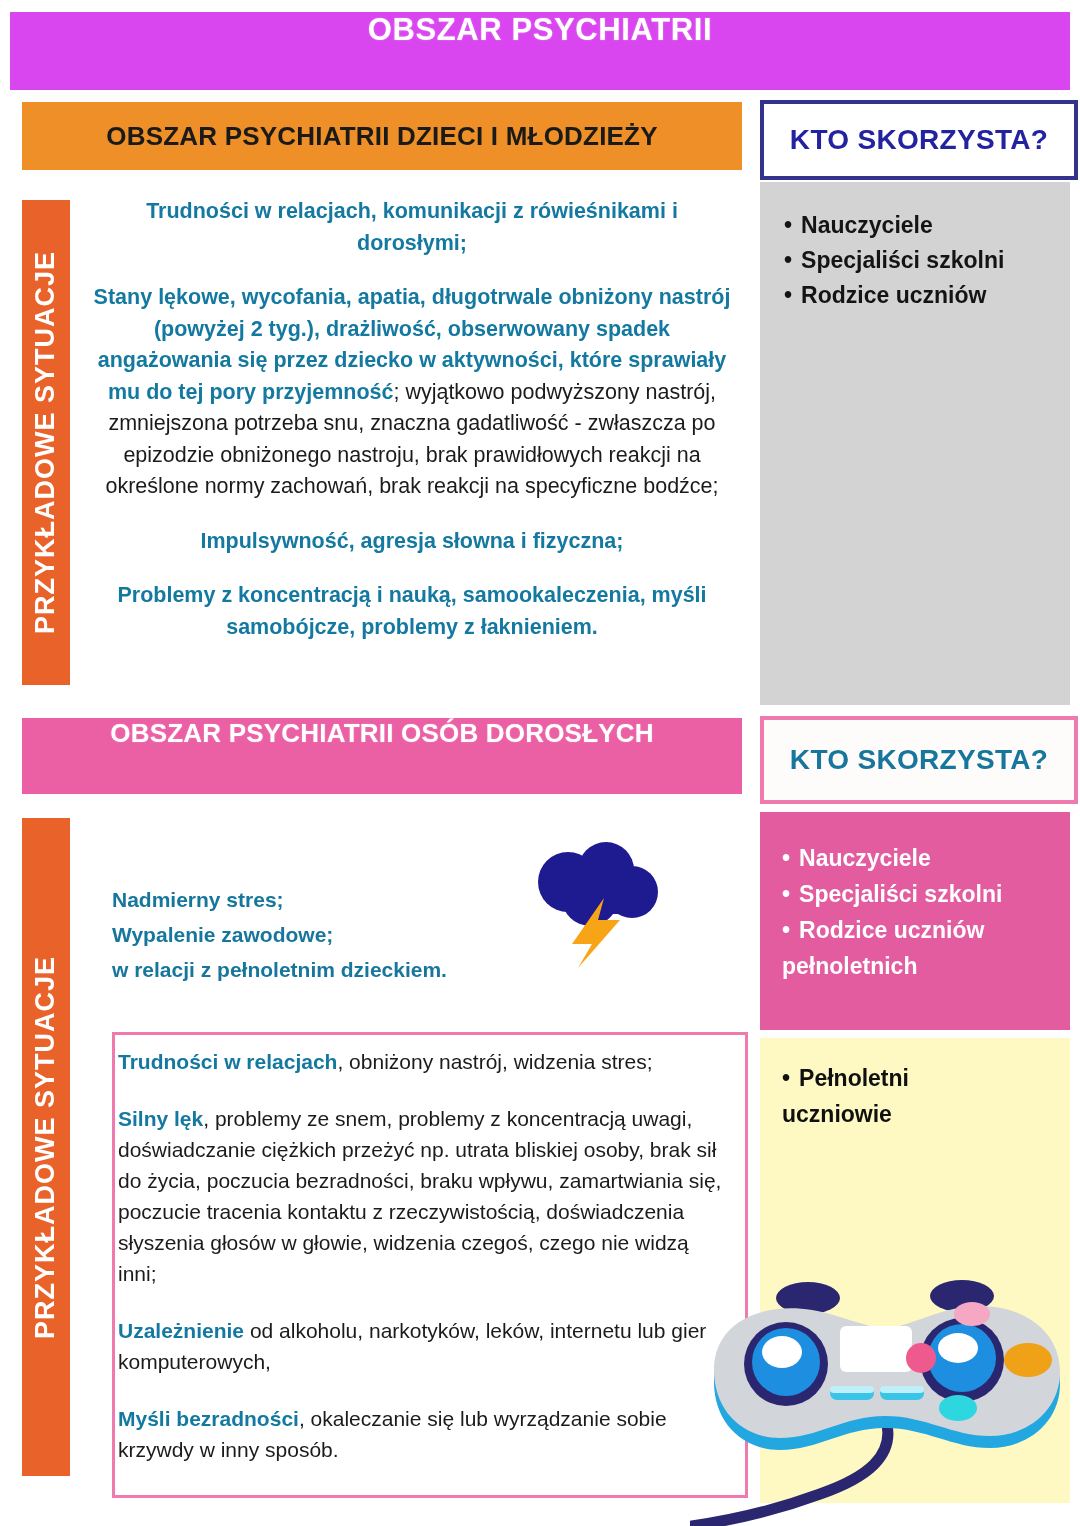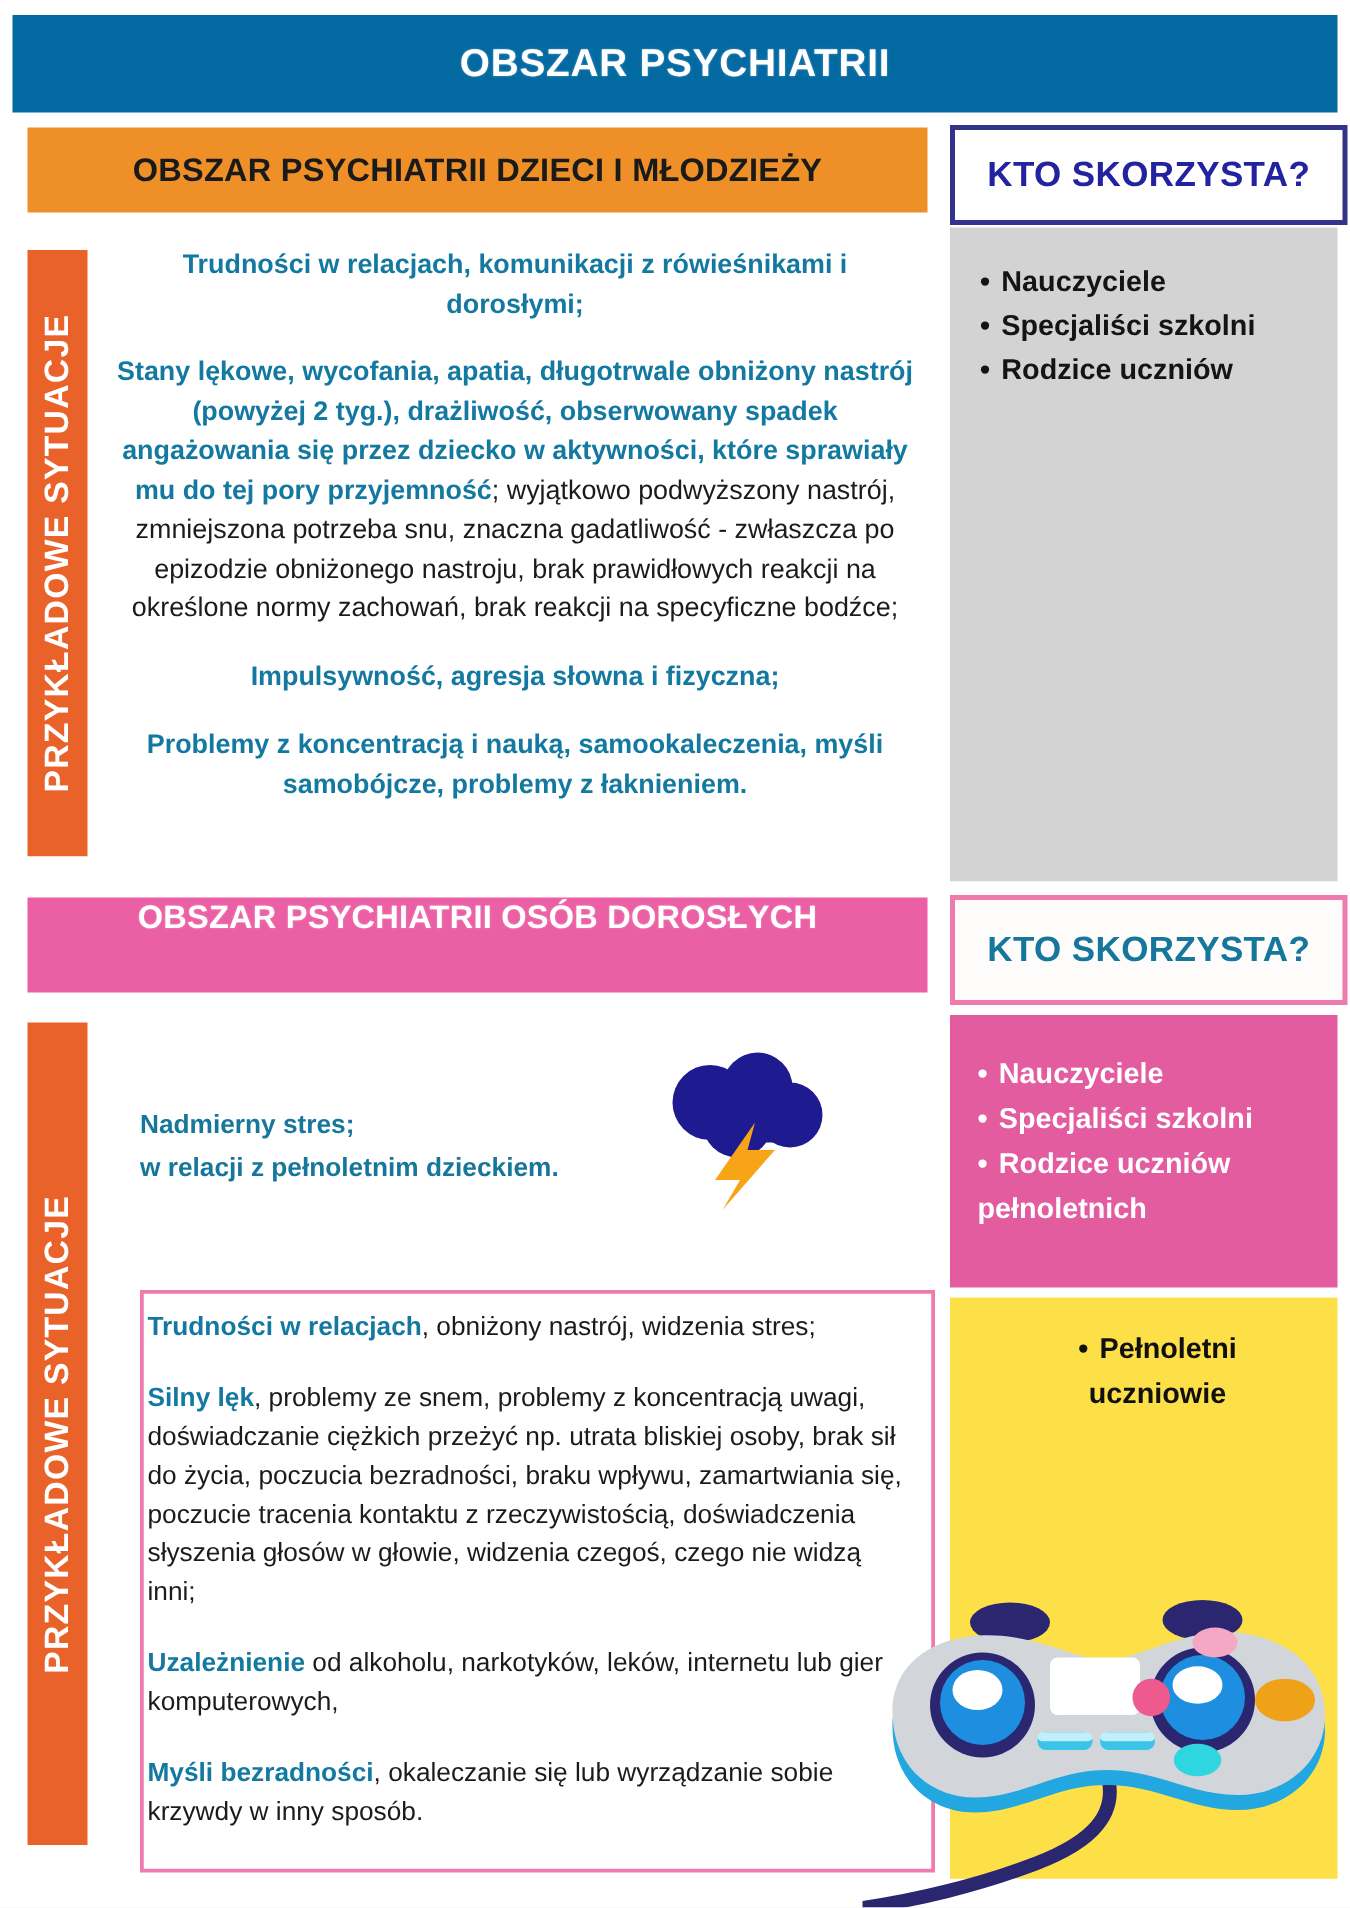--- a/index.html
+++ b/index.html
@@ -8,22 +8,22 @@
     background:#f2f2f2;
     font-family:"Liberation Sans", sans-serif;
     overflow:hidden;
     position:relative;
   }
   .page{position:absolute;inset:0;background:#ffffff;}
 
   
   .title-bar{
     position:absolute;left:10px;top:12px;width:1060px;height:78px;
-    background:#0369a1;
-    display:flex;align-items:center;justify-content:center;
+    background:#d946ef;
+    display:flex;align-items:flex-start;justify-content:center;
   }
   .title-bar span{
     color:#ffffff;font-size:31px;font-weight:bold;letter-spacing:.6px;
     text-shadow:0 0 2px rgba(255,255,255,.35);
   }
 
   
   .s1-head{
     position:absolute;left:22px;top:102px;width:720px;height:68px;
     background:#ee8f28;display:flex;align-items:center;justify-content:center;
@@ -111,21 +111,21 @@
   
   .s2-right-1{
     position:absolute;left:760px;top:812px;width:310px;height:218px;background:#e45ca0;
   }
   .s2-right-1 ul{margin:0;padding:28px 0 0 22px;list-style:none;}
   .s2-right-1 li{color:#ffffff;font-size:23px;font-weight:bold;line-height:36px;}
   .s2-right-1 li.bul::before{content:"\2022";margin-right:9px;}
   .s2-right-1 li.cont{padding-left:0;}
 
   .s2-right-2{
-    position:absolute;left:760px;top:1038px;width:310px;height:465px;background:#fde047;text-align:center;
+    position:absolute;left:760px;top:1038px;width:310px;height:465px;background:#fef9c3;
   }
   .s2-right-2 ul{margin:0;padding:22px 0 0 22px;list-style:none;}
   .s2-right-2 li{color:#101010;font-size:23px;font-weight:bold;line-height:36px;}
   .s2-right-2 li.bul::before{content:"\2022";margin-right:9px;}
   .illus-cloud{position:absolute;left:520px;top:840px;width:150px;height:130px;}
   .illus-pad{position:absolute;left:690px;top:1270px;width:390px;height:256px;}
 </style>
 </head>
 <body>
 
@@ -180,20 +180,21 @@
   </div>
 
   <div class="s2-body"></div>
 
   <div class="vert-tab s2-tab">
     <span>PRZYKŁADOWE SYTUACJE</span>
   </div>
 
   <div class="s2-text-a">
     <div>Nadmierny stres;</div>
+    <div>Wypalenie zawodowe;</div>
     <div>w relacji z pełnoletnim dzieckiem.</div>
   </div>
 
   <svg class="illus-cloud" viewBox="0 0 150 130">
     <circle cx="48" cy="42" r="30" fill="#1e1a8f"></circle>
     <circle cx="86" cy="30" r="28" fill="#1e1a8f"></circle>
     <circle cx="112" cy="52" r="26" fill="#1e1a8f"></circle>
     <circle cx="70" cy="58" r="28" fill="#1e1a8f"></circle>
     <rect x="44" y="48" width="72" height="26" rx="13" fill="#1e1a8f"></rect>
     <path d="M84 58 L52 104 L72 104 L58 128 L100 80 L78 80 Z" fill="#f7a416"></path>

